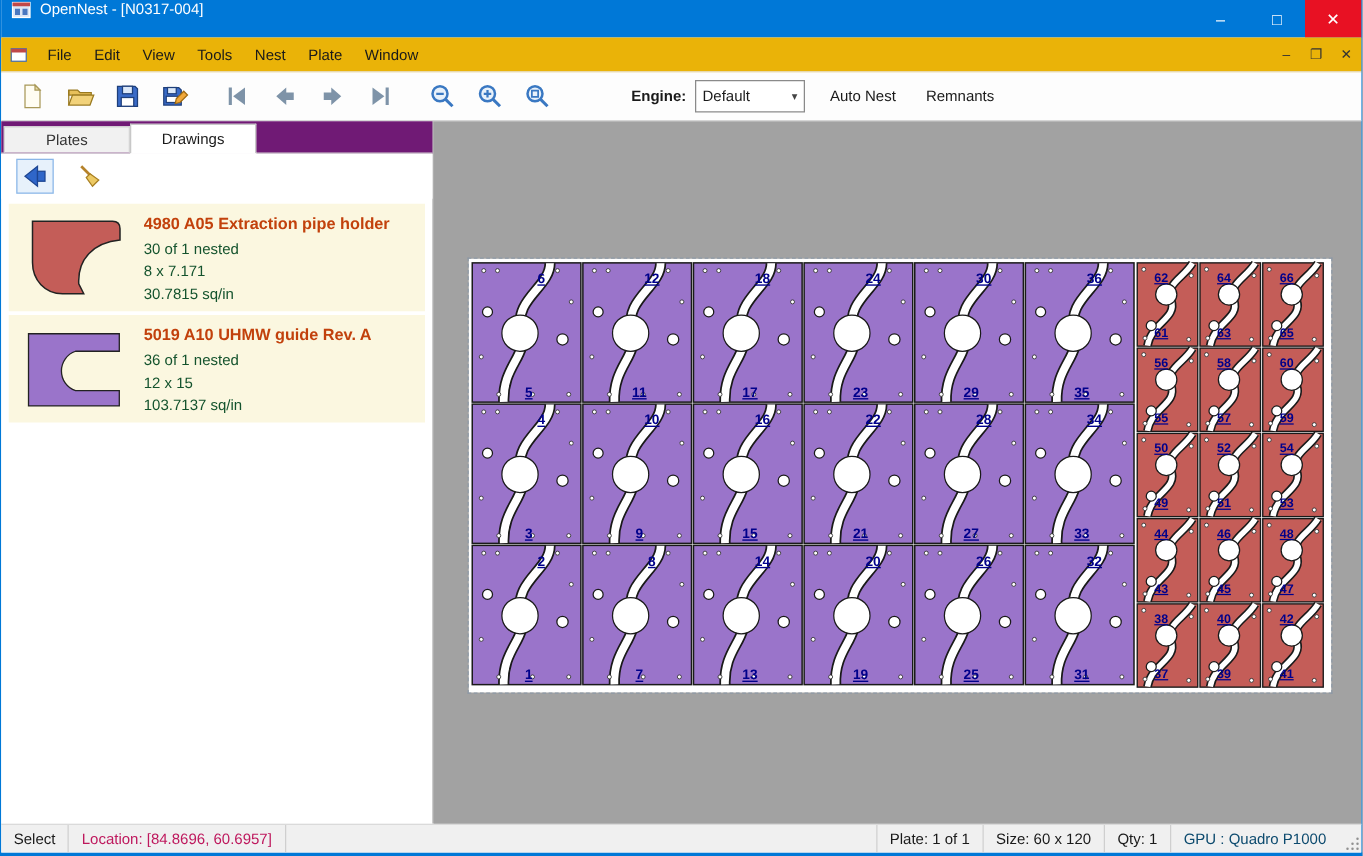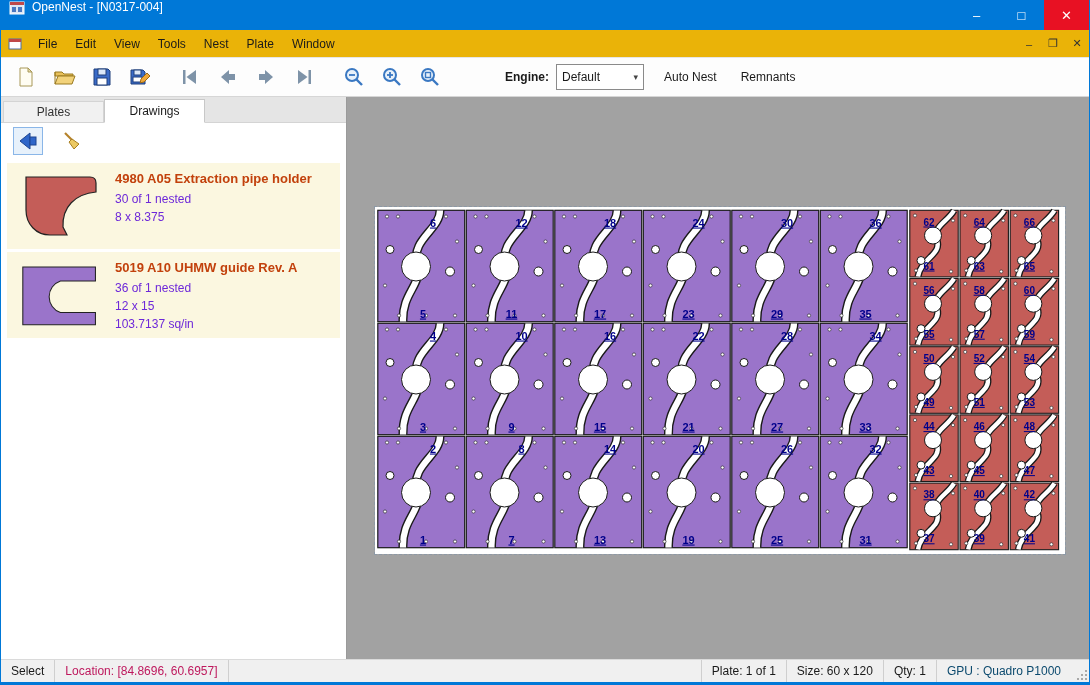--- a/index.html
+++ b/index.html
@@ -25,33 +25,33 @@
   .tbtn{width:38px;height:34px;display:flex;align-items:center;justify-content:center;flex:0 0 auto;}
   .tgap{width:12px;flex:0 0 auto;}
   .engine-label{font-weight:bold;margin-left:28px;margin-right:7px;padding-left:28px;}
   .select{width:88px;height:22px;box-sizing:border-box;border:1px solid #8a8a8a;display:flex;align-items:center;padding:12px 5px;background:#fff;}
   .select .caret{margin-left:auto;font-size:9px;color:#444;}
   .flatbtn{margin-left:16px;padding:4px 4px;}
 
   
   .main{flex:1;display:flex;min-height:0;}
   .sidebar{width:346px;flex:0 0 auto;box-sizing:border-box;border-right:1px solid #9a9a9a;display:flex;flex-direction:column;background:#fff;}
-  .tabstrip{height:25px;background:#e5e5e5;display:flex;align-items:flex-end;padding-left:2px;border-bottom:1px solid #d4d4d4;flex:0 0 auto;}
+  .tabstrip{height:25px;background:#701a75;display:flex;align-items:flex-end;padding-left:2px;border-bottom:1px solid #d4d4d4;flex:0 0 auto;}
   .tab{width:101px;box-sizing:border-box;display:flex;align-items:center;justify-content:center;font-size:12px;}
   .tab.inactive{height:21px;background:#f1f1f1;border:1px solid #d4d4d4;border-bottom:none;color:#333;}
   .tab.active{height:24px;background:#fff;border:1px solid #c8c8c8;border-bottom:1px solid #fff;margin-bottom:-1px;}
   .side-toolbar{height:36px;display:flex;align-items:center;padding-left:12px;gap:14px;background:#fff;flex:0 0 auto;}
   .side-tool{width:30px;height:28px;display:flex;align-items:center;justify-content:center;box-sizing:border-box;}
   .side-tool.selected{border:1px solid #8ab6e8;background:#e7f1fb;}
   .drawing-list{flex:1;padding:4px 6px;overflow:hidden;}
   .drawing-item{display:flex;background:#fbf7e0;margin-bottom:3px;min-height:82px;padding:2px;}
   .thumb{width:102px;flex:0 0 auto;display:flex;align-items:center;justify-content:center;}
   .dinfo{padding:6px 2px 2px 4px;}
   .dtitle{font-weight:bold;font-size:13px;color:#c2410c;margin-bottom:4px;}
-  .dline{color:#6d28d9;font-size:12px;line-height:18px;}
+  .dline{color:#14532d;font-size:12px;line-height:18px;}
 
   .canvas{flex:1;position:relative;background:#a2a2a2;}
   .plate{position:absolute;left:28px;top:110px;width:690px;height:347px;background:#ffffff;outline:1px dashed #8d99a6;}
   #nest-svg{display:block;width:690px;height:347px;}
 
   
   .statusbar{height:22px;background:#f0f0f0;border-top:1px solid #dadada;display:flex;align-items:center;font-size:12px;flex:0 0 auto;}
   .sseg{padding:0 10px;height:100%;display:flex;align-items:center;white-space:nowrap;}
   .sseg.left{border-right:1px solid #cfcfcf;}
   .sseg.right{border-left:1px solid #cfcfcf;}
@@ -216,21 +216,22 @@
       <div class="drawing-list">
         <div class="drawing-item">
           <div class="thumb">
             <svg width="80" height="68" viewBox="0 0 80 68">
               <path stroke="#222222" stroke-width="1.2" d="M6,5 L70,5 C74,5 76,7 76,11 L76,20 C55,22 42,35 43,55 L47,63 L30,63 C16,63 6,52 6,38 Z" fill="#c45d58"></path>
             </svg>
           </div>
           <div class="dinfo">
             <div class="dtitle">4980 A05 Extraction pipe holder</div>
             <div class="dline">30 of 1 nested</div>
-            <div class="dline">8 x 8.375</div>
+            <div class="dline">8 x 7.171</div>
+            <div class="dline">30.7815 sq/in</div>
           </div>
         </div>
         <div class="drawing-item">
           <div class="thumb">
             <svg width="92" height="70" viewBox="0 0 95 80">
               <path stroke="#222222" stroke-width="1.2" d="M5,8 H88 V24 H48 A19,19 0 0 0 48,60 H88 V74 H5 Z" fill="#9a74ca"></path>
             </svg>
           </div>
           <div class="dinfo">
             <div class="dtitle">5019 A10 UHMW guide Rev. A</div>

